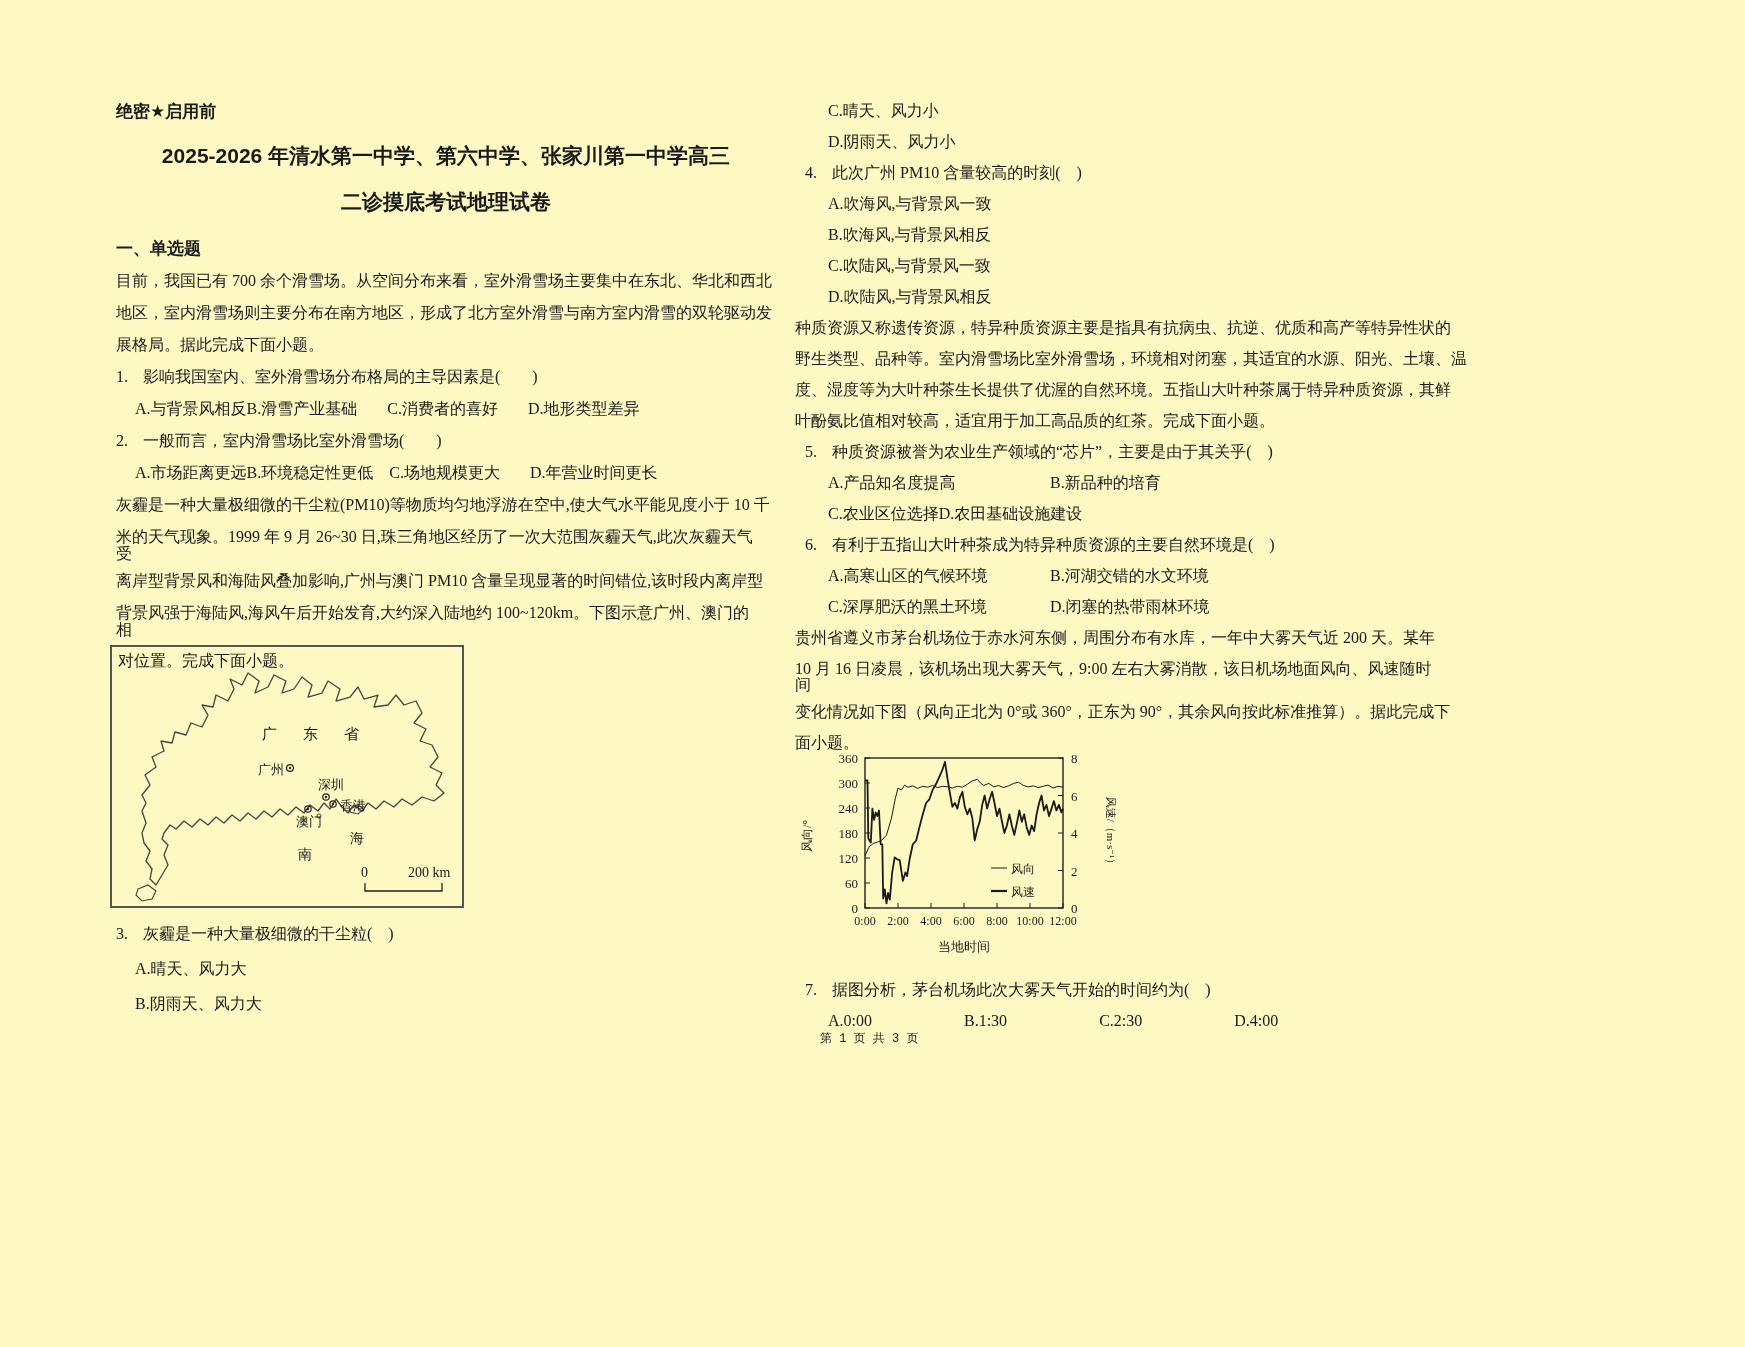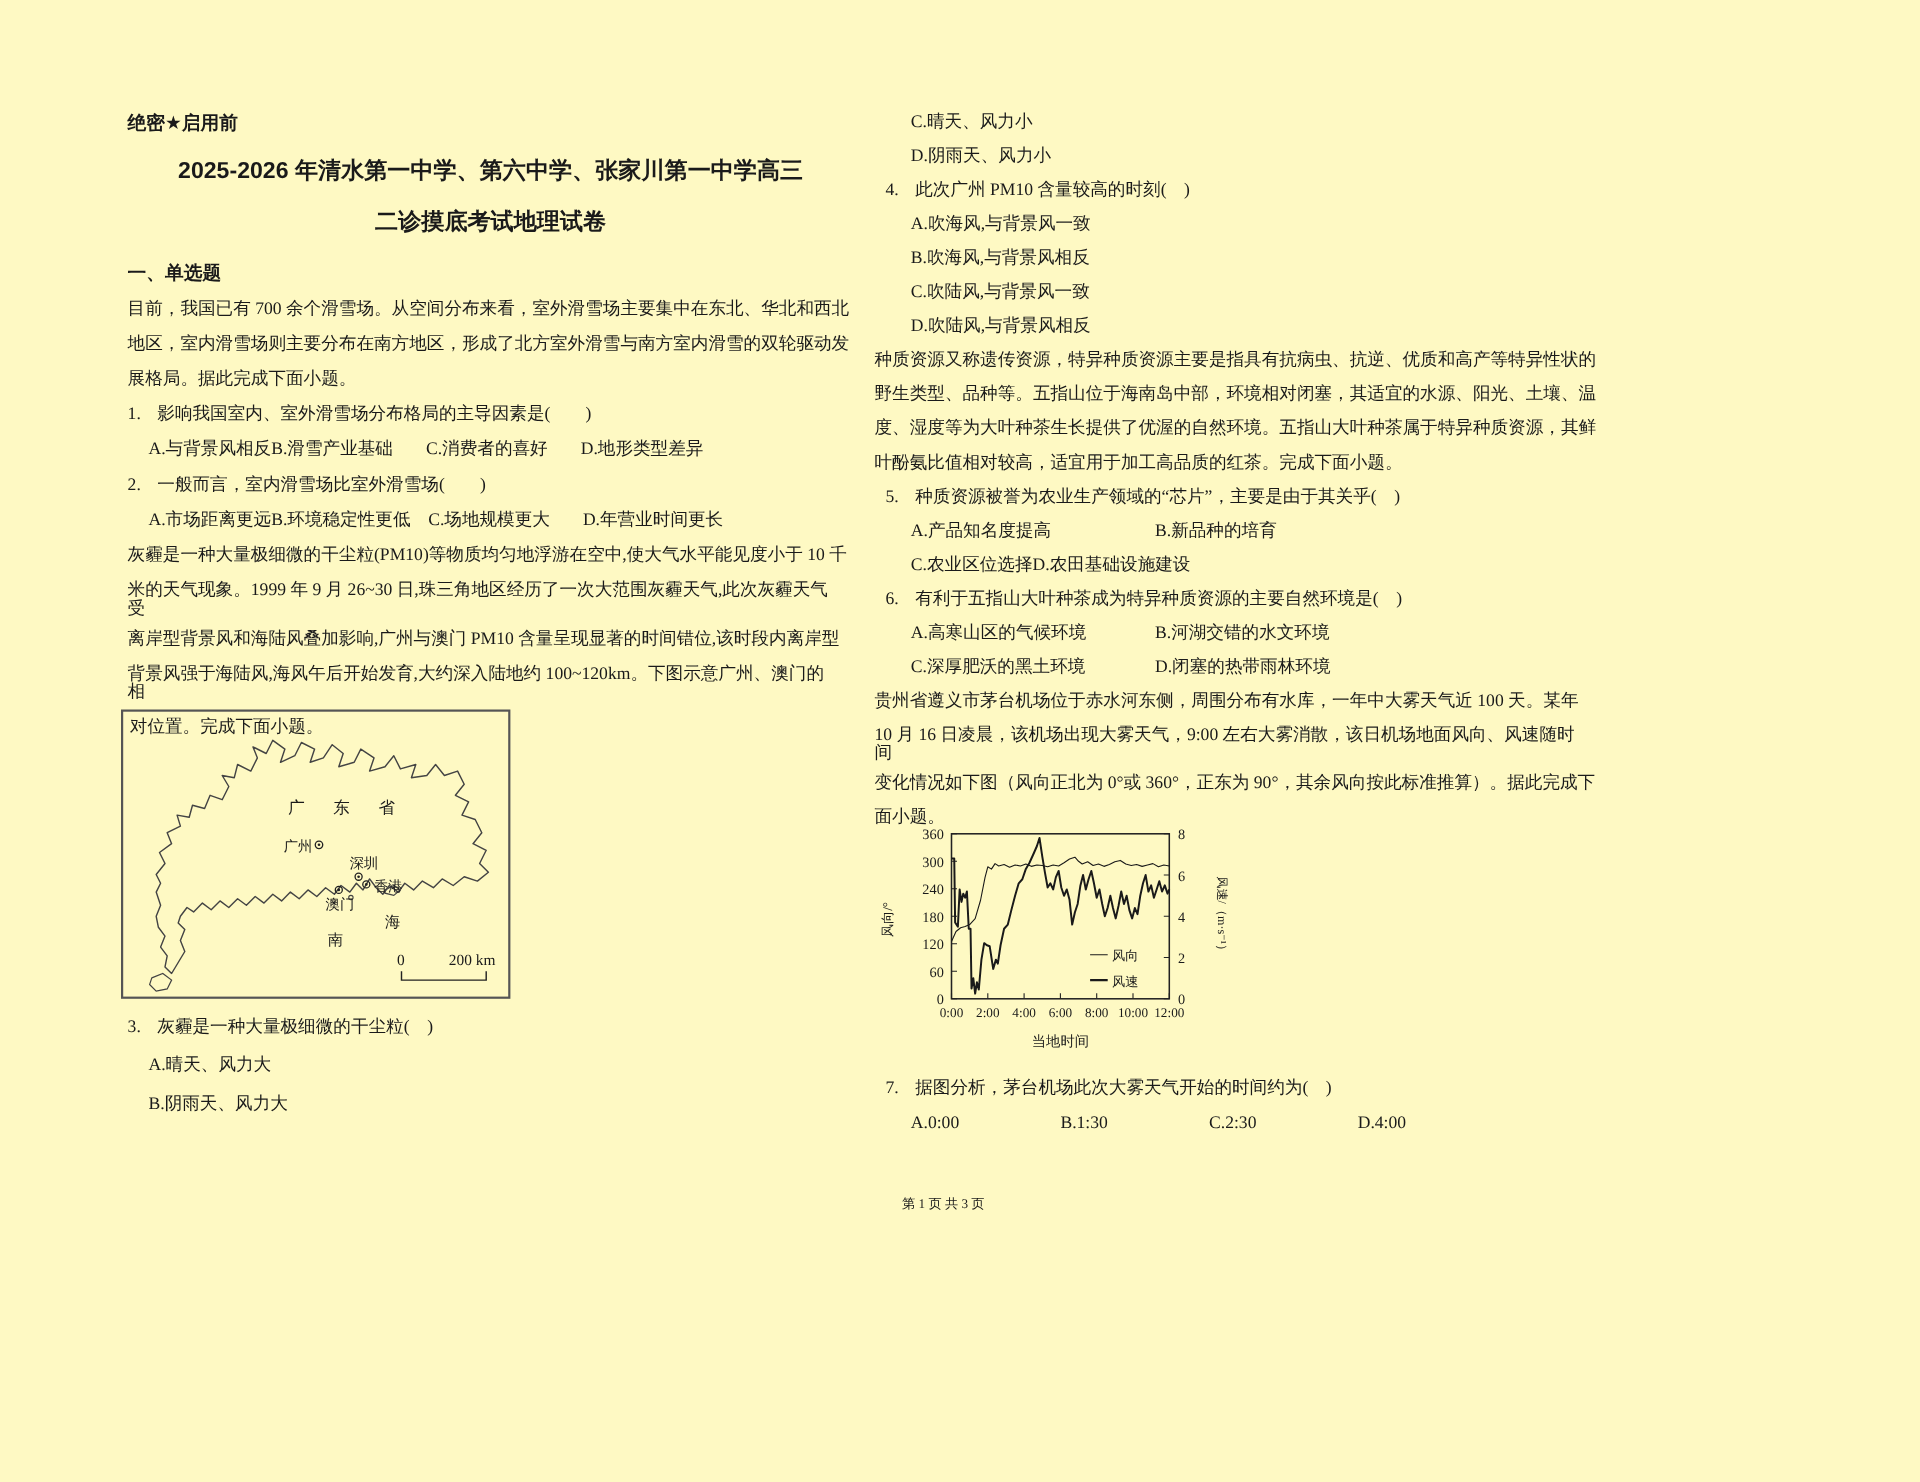--- a/index.html
+++ b/index.html
@@ -38,22 +38,22 @@
   .opt-line-l{padding-left:19px;height:35px;line-height:35px;}
   .opt-line-r{padding-left:33px;}
   .two-col span:nth-child(1){margin-left:33px;width:222px;}
   .jam span:nth-child(1){margin-left:33px;}
   .opts-q7 span{margin-left:92px;}
   .opts-q7 span:nth-child(1){margin-left:33px;}
   .map-fig{position:relative;width:350px;height:259px;border:2px solid #555;margin-left:-6px;margin-top:4px;}
   .map-overlap{position:absolute;left:6px;top:2px;white-space:nowrap;font-size:16px;line-height:24px;background:transparent;}
   .chart-fig{margin-top:-10px;margin-left:0px;height:212px;}
   .q7blk{margin-top:14px;}
-  .footer{position:absolute;left:820px;top:1086px;font-size:12px;white-space:nowrap;
-    font-family:Liberation Serif, serif;}
+  .footer{position:absolute;left:820px;top:1030px;font-size:12px;white-space:nowrap;
+    font-family:Liberation Mono, monospace;}
   svg text{font-family:"Liberation Serif","DejaVu Serif",serif;fill:#1a1a1a;}
 </style>
 </head>
 <body>
 
 <div class="page">
 
   <div class="col col-left">
     <div class="classified">绝密★启用前</div>
     <div class="title title1">2025-2026 年清水第一中学、第六中学、张家川第一中学高三</div>
@@ -143,21 +143,21 @@
     <div class="q">
       <span class="qno">4.</span>
       <span>此次广州 PM10 含量较高的时刻(　)</span>
     </div>
     <div class="ln opt-line-r">A.吹海风,与背景风一致</div>
     <div class="ln opt-line-r">B.吹海风,与背景风相反</div>
     <div class="ln opt-line-r">C.吹陆风,与背景风一致</div>
     <div class="ln opt-line-r">D.吹陆风,与背景风相反</div>
 
     <div class="ln">种质资源又称遗传资源，特异种质资源主要是指具有抗病虫、抗逆、优质和高产等特异性状的</div>
-    <div class="ln">野生类型、品种等。五指山位于海南岛中部，环境相对闭塞，其适宜的水源、阳光、土壤、温</div>
+    <div class="ln">野生类型、品种等。室内滑雪场比室外滑雪场，环境相对闭塞，其适宜的水源、阳光、土壤、温</div>
     <div class="ln">度、湿度等为大叶种茶生长提供了优渥的自然环境。五指山大叶种茶属于特异种质资源，其鲜</div>
     <div class="ln">叶酚氨比值相对较高，适宜用于加工高品质的红茶。完成下面小题。</div>
 
     <div class="q">
       <span class="qno">5.</span>
       <span>种质资源被誉为农业生产领域的“芯片”，主要是由于其关乎(　)</span>
     </div>
     <div class="optrow two-col">
       <span>A.产品知名度提高</span>
       <span>B.新品种的培育</span>
@@ -173,21 +173,21 @@
     </div>
     <div class="optrow two-col">
       <span>A.高寒山区的气候环境</span>
       <span>B.河湖交错的水文环境</span>
     </div>
     <div class="optrow two-col">
       <span>C.深厚肥沃的黑土环境</span>
       <span>D.闭塞的热带雨林环境</span>
     </div>
 
-    <div class="ln">贵州省遵义市茅台机场位于赤水河东侧，周围分布有水库，一年中大雾天气近 100 天。某年</div>
+    <div class="ln">贵州省遵义市茅台机场位于赤水河东侧，周围分布有水库，一年中大雾天气近 200 天。某年</div>
     <div class="ln">10 月 16 日凌晨，该机场出现大雾天气，9:00 左右大雾消散，该日机场地面风向、风速随时</div>
     <div class="ln-sm">间</div>
     <div class="ln">变化情况如下图（风向正北为 0°或 360°，正东为 90°，其余风向按此标准推算）。据此完成下</div>
     <div class="ln">面小题。</div>
 
     <div class="chart-fig">
       <svg id="wind-chart" width="330" height="212" viewBox="0 0 330 212">
         <rect x="70" y="10" width="198" height="150" fill="none" stroke="#222" stroke-width="1.4"></rect>
         <text x="16" y="88" font-size="12" text-anchor="middle" transform="rotate(-90 16 88)">风向/°</text>
         <text x="312" y="85" font-size="11" text-anchor="middle" transform="rotate(90 312 85)">风速/（m·s⁻¹）</text>

